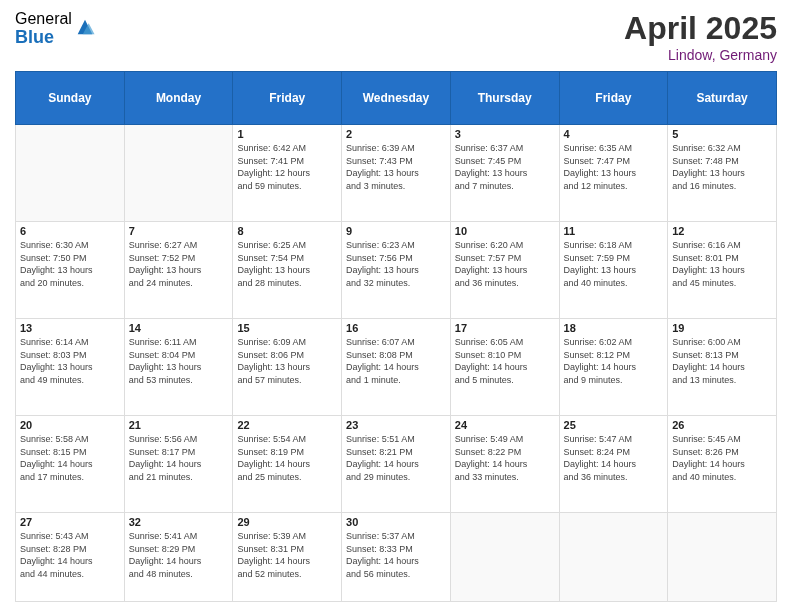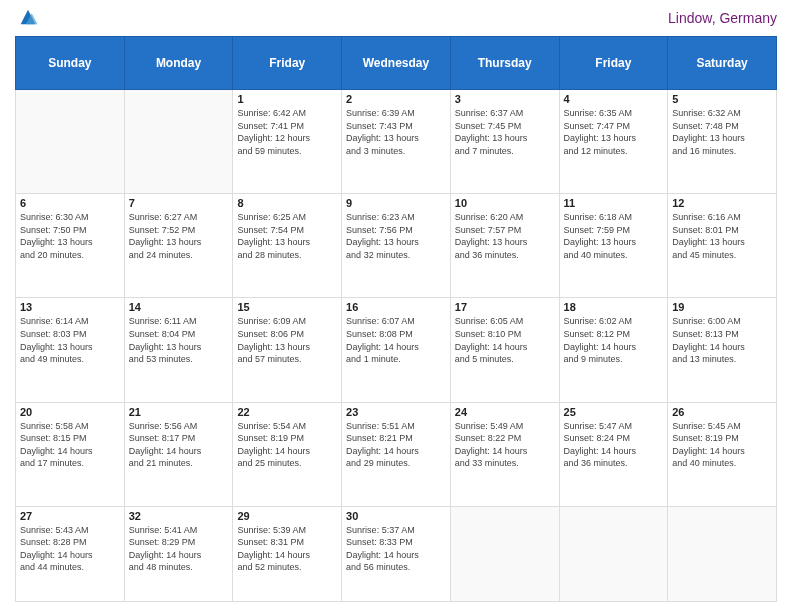--- a/index.html
+++ b/index.html
@@ -95,26 +95,31 @@
     .last-row td {
       height: 75px;
     }
   </style>
 </head>
 <body>
 
 <div class="page">
   <div class="header">
     <div class="logo">
+      <div class="logo-text">
+        <span>General</span>
+        <span class="logo-blue">Blue</span>
+      </div>
       <svg class="logo-icon" viewBox="0 0 30 30" xmlns="http://www.w3.org/2000/svg">
         <polygon points="5,25 15,5 25,25" fill="#1a6fba"></polygon>
         <polygon points="12,25 20,10 28,25" fill="#4a9fd4" opacity="0.7"></polygon>
       </svg>
     </div>
     <div class="title-section">
+      <div class="month-title">April 2025</div>
       <div class="location">Lindow, Germany</div>
     </div>
   </div>
 
   <table class="calendar">
     <thead>
       <tr>
       <th>Sunday</th>
           <th>Monday</th>
           <th>Friday</th>
@@ -305,21 +310,21 @@
           <td>
             <div class="day-number">25</div>
             <div class="day-info" style="white-space: pre-line;">Sunrise: 5:47 AM
 Sunset: 8:24 PM
 Daylight: 14 hours
 and 36 minutes.</div>
           </td>
           <td>
             <div class="day-number">26</div>
             <div class="day-info" style="white-space: pre-line;">Sunrise: 5:45 AM
-Sunset: 8:19 PM
+Sunset: 8:26 PM
 Daylight: 14 hours
 and 40 minutes.</div>
           </td>
         </tr>
         <tr class="last-row">
           <td>
             <div class="day-number">27</div>
             <div class="day-info" style="white-space: pre-line;">Sunrise: 5:43 AM
 Sunset: 8:28 PM
 Daylight: 14 hours

